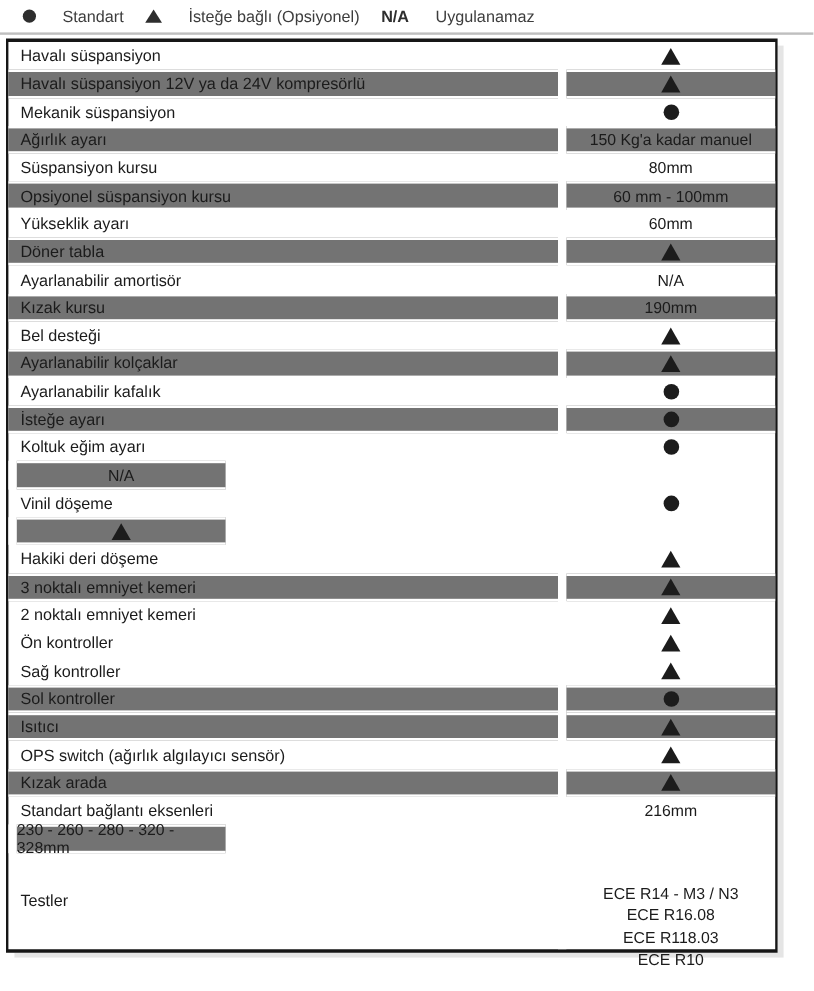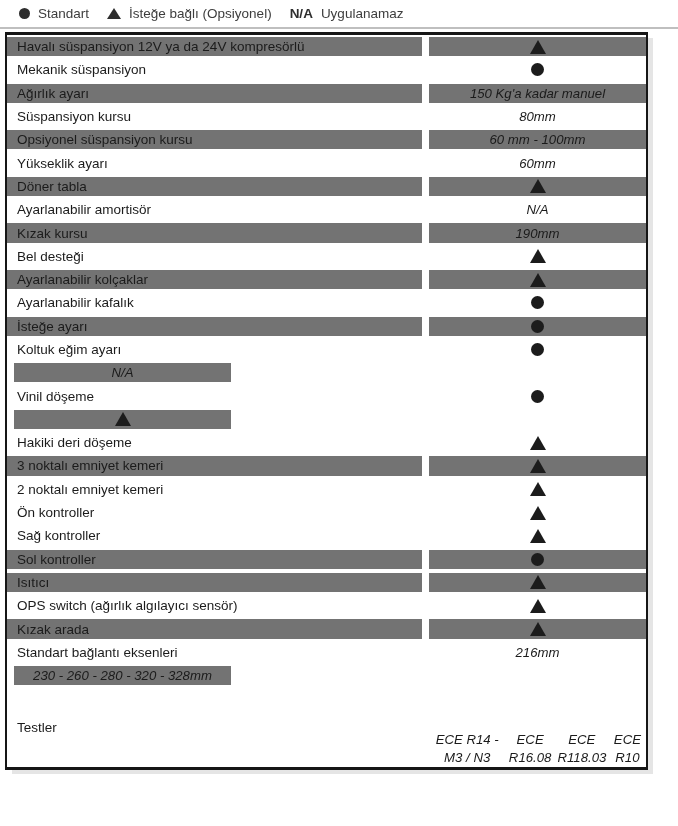--- a/index.html
+++ b/index.html
@@ -17,21 +17,21 @@
     display: flex;
     align-items: center;
     padding-left: 19px;
     gap: 18px;
     font-size: 13.5px;
     color: #3d3d3d;
   }
   .legend-item {
     display: flex;
     align-items: center;
-    gap: 8px;
+    gap: 22px;
   }
   .legend-dot {
     width: 11px;
     height: 11px;
     border-radius: 50%;
     background: #2e2e2e;
   }
   .legend-tri {
     width: 0;
     height: 0;
@@ -74,28 +74,26 @@
   }
   .label-cell {
     flex: 1;
     padding-left: 10px;
   }
   .gap-col {
     width: 7px;
     background: #ffffff;
   }
   .value-cell {
-    width: 217px;
+    width: 174px;
     justify-content: center;
-    text-align: center;
     font-size: 13.2px;
-    font-style: italic;
   }
   .value-cell.multi {
-    flex-direction: row;
+    flex-direction: column;
     line-height: 18.5px;
     margin-top: 44px;
   }
   .row.gray .label-cell,
   .row.gray .value-cell {
     background: #737373;
     border-top: 2px solid #ffffff;
     border-bottom: 2px solid #ffffff;
   }
   .sym-circle {
@@ -125,20 +123,27 @@
     <span>İsteğe bağlı (Opsiyonel)</span>
   </span>
   <span class="legend-item">
     <span class="legend-na">N/A</span>
     <span>Uygulanamaz</span>
   </span>
 </div>
 <div class="rule"></div>
 
 <div class="spec-table" id="spec-table">
+    <div class="row">
+      <div class="cell label-cell">Havalı süspansiyon</div>
+      <div class="gap-col"></div>
+      <div class="cell value-cell">
+        <div class="sym-triangle"></div>
+      </div>
+    </div>
     <div class="row gray">
       <div class="cell label-cell">Havalı süspansiyon 12V ya da 24V kompresörlü</div>
       <div class="gap-col"></div>
       <div class="cell value-cell">
         <div class="sym-triangle"></div>
       </div>
     </div>
     <div class="row">
       <div class="cell label-cell">Mekanik süspansiyon</div>
       <div class="gap-col"></div>

